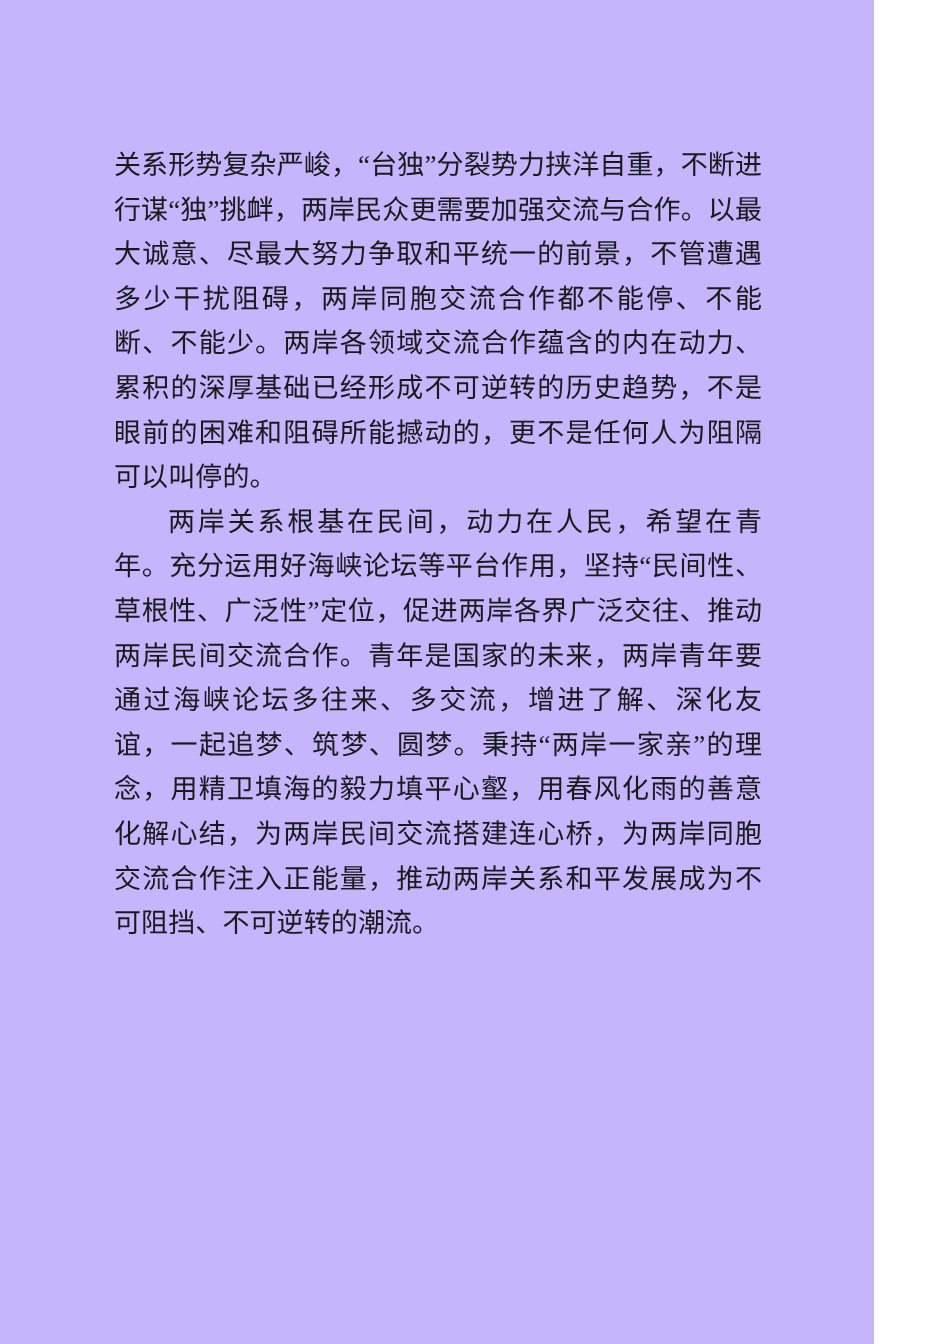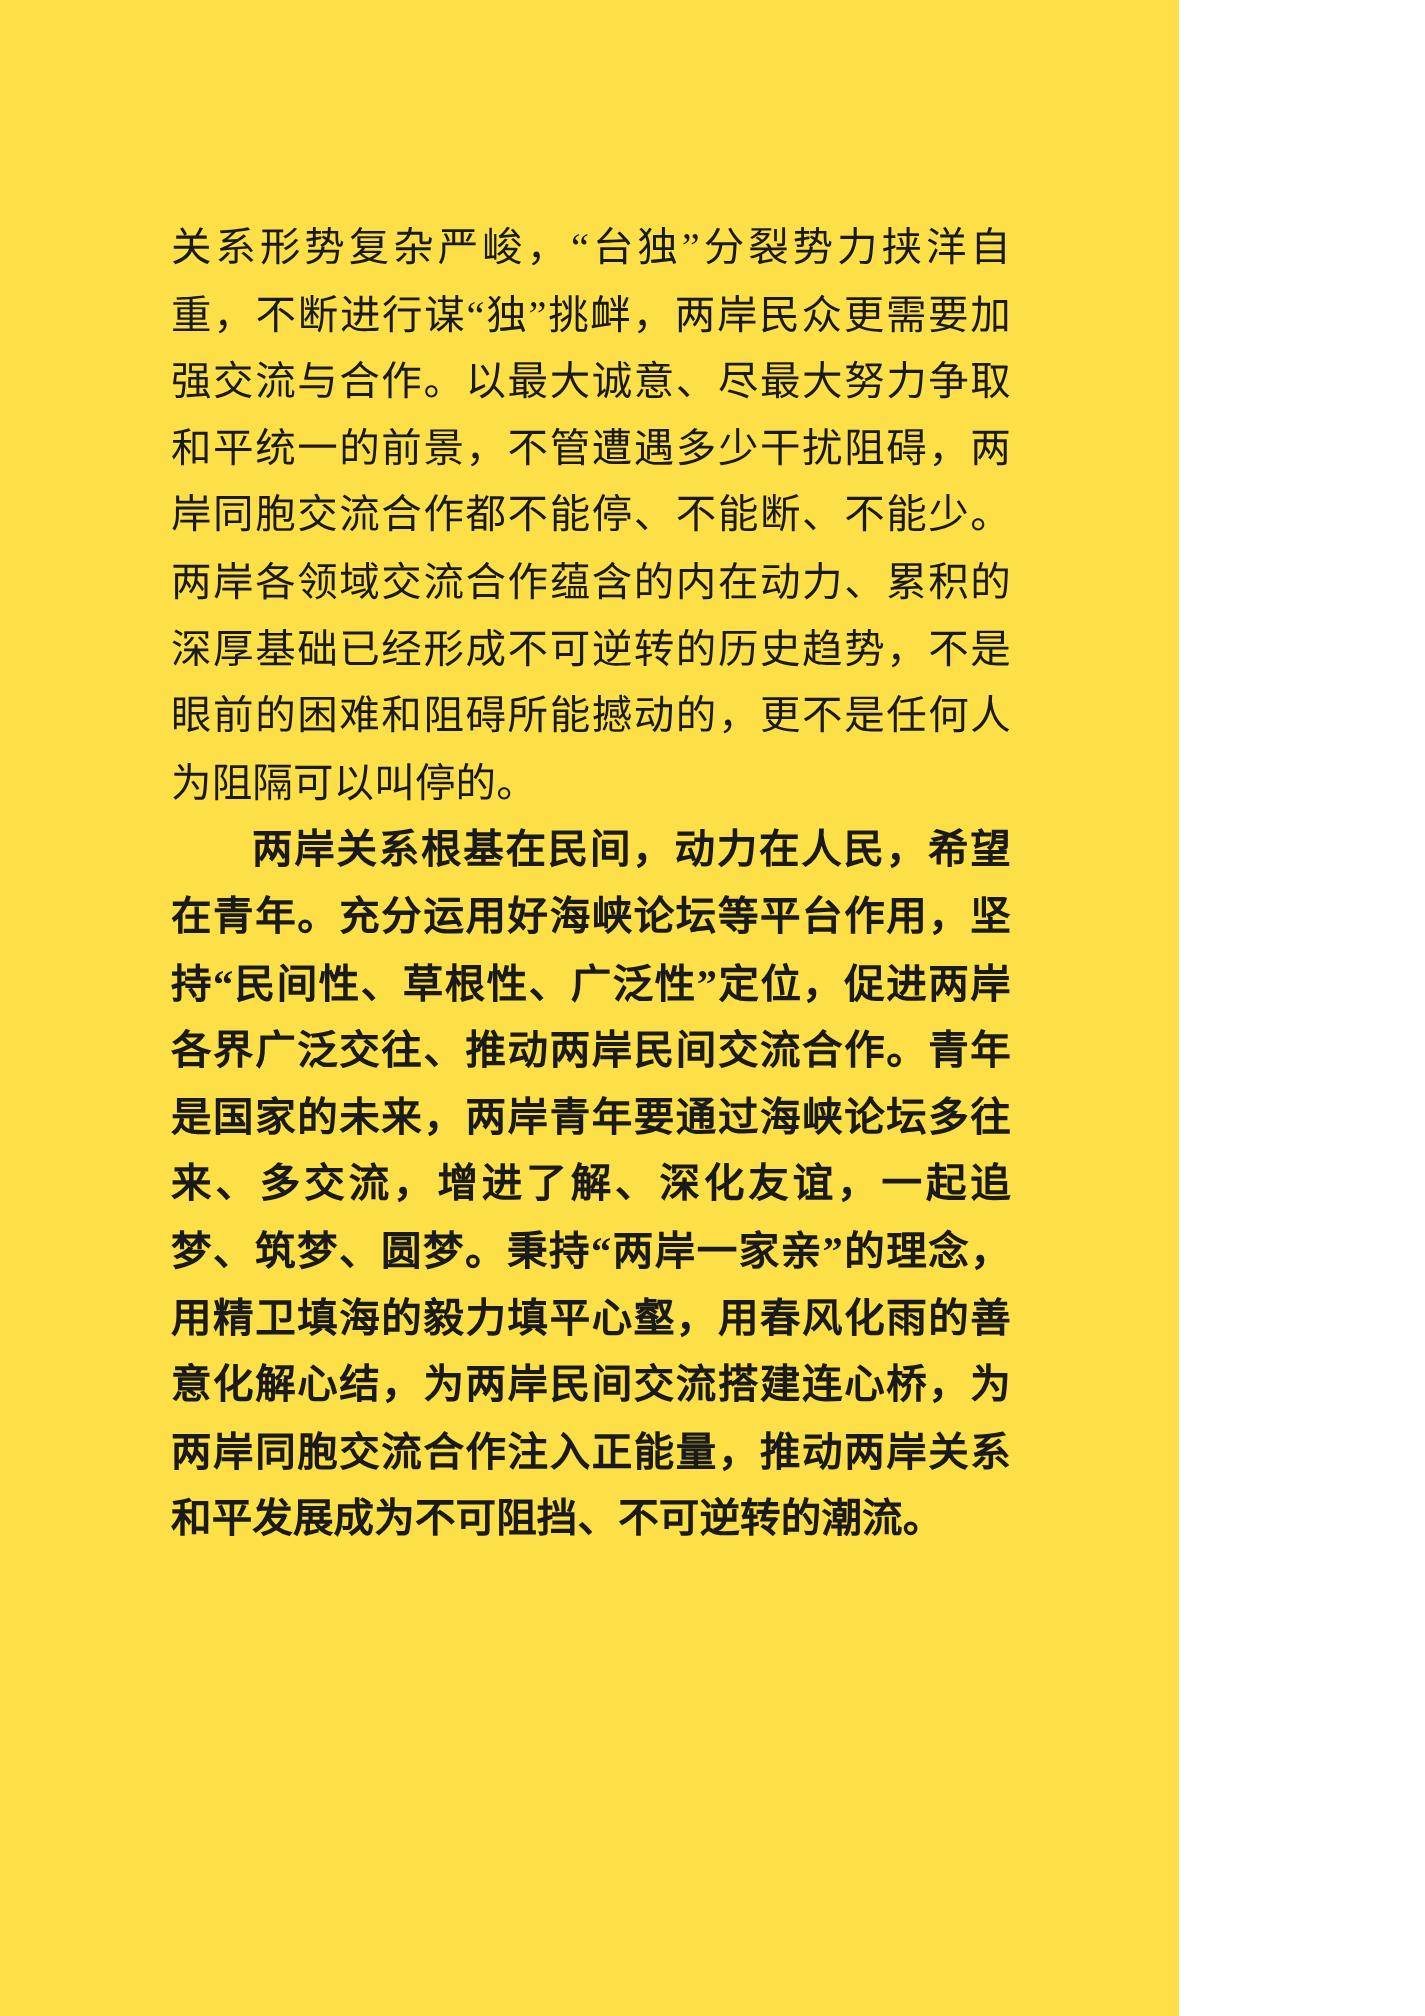--- a/index.html
+++ b/index.html
@@ -8,40 +8,39 @@
     padding: 0;
   }
   body {
     width: 950px;
     height: 1344px;
     background: #ffffff;
     overflow: hidden;
   }
   .page {
     box-sizing: border-box;
-    width: 786px;
+    width: 874px;
     height: 1344px;
-    background: #fde047;
+    background: #c4b5fd;
     padding: 143px 112px 0 114px;
   }
   .para {
     margin: 0;
     padding: 0;
     font-family: "Liberation Serif", "DejaVu Serif", serif;
     font-size: 27px;
     line-height: 44.6px;
     color: #1a1a1a;
     text-align: justify;
     text-justify: inter-character;
     word-break: break-all;
     letter-spacing: 0.1px;
   }
   .para.indent {
     text-indent: 2em;
-    font-weight: bold;
   }
 </style>
 </head>
 <body>
 
 <main class="page">
   <p class="para">关系形势复杂严峻，“台独”分裂势力挟洋自重，不断进行谋“独”挑衅，两岸民众更需要加强交流与合作。以最大诚意、尽最大努力争取和平统一的前景，不管遭遇多少干扰阻碍，两岸同胞交流合作都不能停、不能断、不能少。两岸各领域交流合作蕴含的内在动力、累积的深厚基础已经形成不可逆转的历史趋势，不是眼前的困难和阻碍所能撼动的，更不是任何人为阻隔可以叫停的。</p>
   <p class="para indent">两岸关系根基在民间，动力在人民，希望在青年。充分运用好海峡论坛等平台作用，坚持“民间性、草根性、广泛性”定位，促进两岸各界广泛交往、推动两岸民间交流合作。青年是国家的未来，两岸青年要通过海峡论坛多往来、多交流，增进了解、深化友谊，一起追梦、筑梦、圆梦。秉持“两岸一家亲”的理念，用精卫填海的毅力填平心壑，用春风化雨的善意化解心结，为两岸民间交流搭建连心桥，为两岸同胞交流合作注入正能量，推动两岸关系和平发展成为不可阻挡、不可逆转的潮流。</p>
 </main>
 

